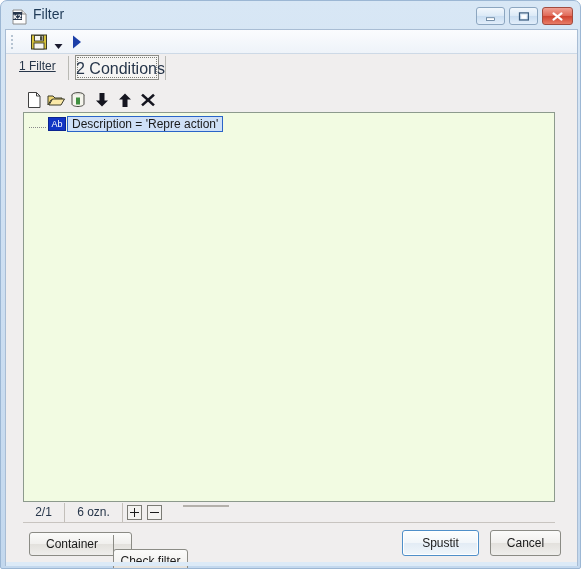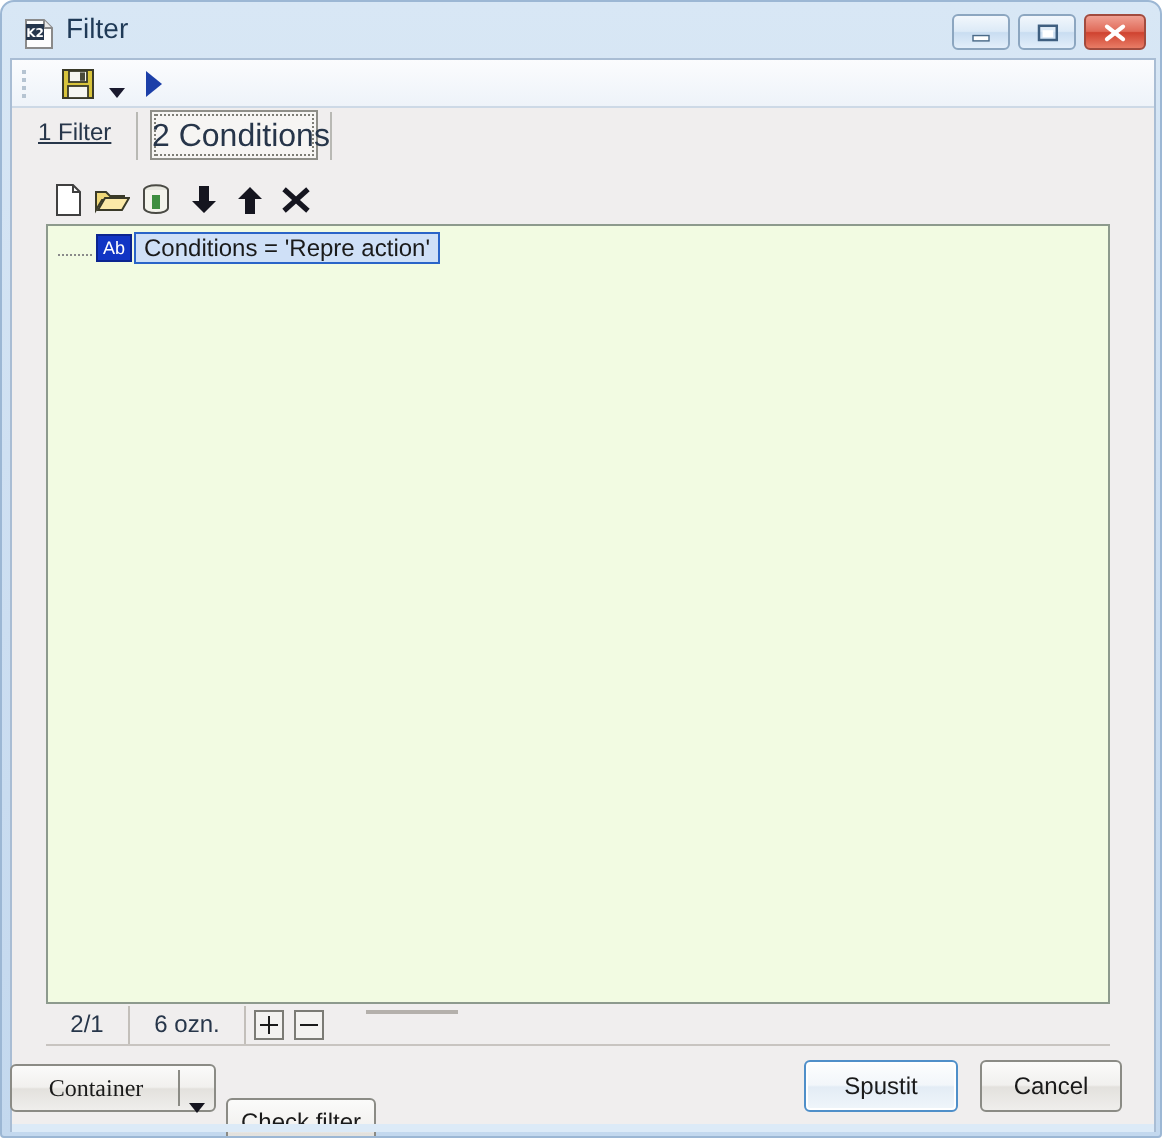--- a/index.html
+++ b/index.html
@@ -179,21 +179,21 @@
     position:absolute;
     box-sizing:border-box;
     border:1px solid #8b8b85;
     border-radius:3px;
     background:linear-gradient(to bottom,#fbfbfa 0%,#f1f0ee 48%,#e3e1dd 52%,#efeeec 100%);
     font-size:12px;color:#1a1a1a;
     text-align:center;
     cursor:default;
     white-space:nowrap;
   }
-  #btn-container{left:4px;top:531px;width:103px;height:24px;line-height:22px;font-family:Liberation Serif, serif;}
+  #btn-container{left:28px;top:531px;width:103px;height:24px;line-height:22px;}
   #btn-container .lbl{position:absolute;left:0;top:0;width:84px;line-height:22px;}
   #btn-container .divider{position:absolute;left:83px;top:2px;width:1px;height:18px;background:#8b8b85;}
   #btn-container .arrow{position:absolute;left:88px;top:9px;width:9px;height:6px;}
   #btn-checkfilter{left:112px;top:548px;width:75px;height:34px;line-height:22px;}
   #btn-spustit{
     left:401px;top:529px;width:77px;height:26px;
     border:1px solid #4f8fc9;
     border-radius:3px;
     background:linear-gradient(to bottom,#fdfefe 0%,#f2f6fa 48%,#e3ecf5 52%,#f0f6fb 100%);
     line-height:24px;
@@ -334,21 +334,21 @@
       </svg>
     </div>
   </div>
 
   <div id="treepanel">
     <div id="tree-row">
       <div id="tree-dots"></div>
       <div id="ab-icon">
         <span>Ab</span>
       </div>
-      <div id="tree-label">Conditions = 'Repre action'</div>
+      <div id="tree-label">Description = 'Repre action'</div>
     </div>
   </div>
 
   <div id="statusbar">
     <div class="sb-cell" id="sb-page">2/1</div>
     <div class="sb-cell" id="sb-sel">6 ozn.</div>
 
     <div class="sb-btn" id="sb-plus">
       <span class="h"></span>
       <span class="v"></span>

